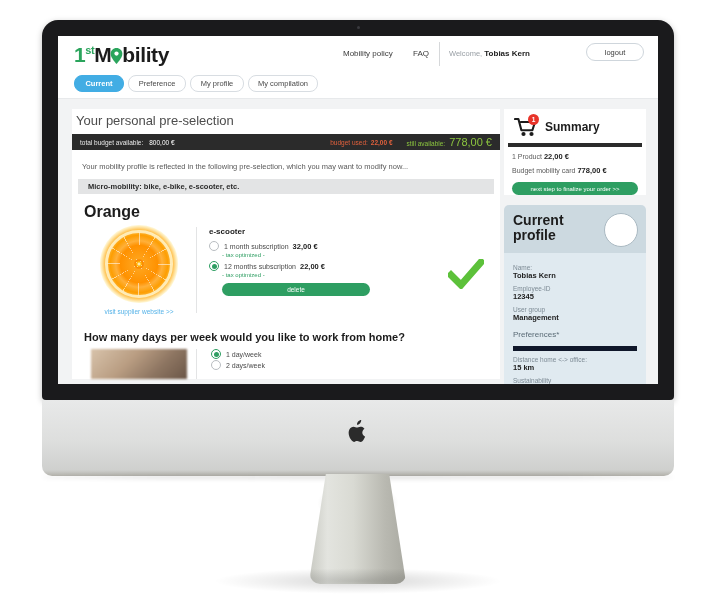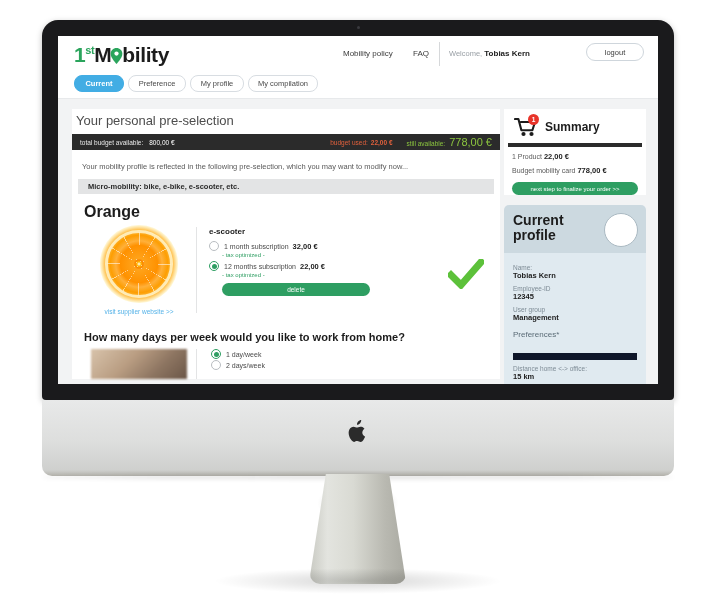--- a/index.html
+++ b/index.html
@@ -182,21 +182,21 @@
   .profile-card{background:#ccd9e0;border-radius:5px;padding:0 0 8px 0;overflow:hidden;}
   .prof-head{display:flex;align-items:flex-start;padding:8px 8px 6px 9px;}
   .prof-h-txt{font-size:14px;font-weight:bold;color:#1c1c1c;line-height:1.05;}
   .avatar{
     width:32px;height:32px;border-radius:50%;background:#fff;border:1px solid #aab9c2;
     margin-left:auto;flex:0 0 auto;
   }
   .prof-body{background:#e0eaf0;padding:6px 9px 2px 9px;}
   .pf-lab{font-size:6.5px;color:#7d8b95;margin-top:5px;}
   .pf-val{font-size:7.5px;font-weight:bold;color:#1c1c1c;}
-  .pf-sec{font-size:8px;color:#5a6b76;margin-top:8px;padding-bottom:14px;border-bottom:7px solid #0f172a;}
+  .pf-sec{font-size:8px;color:#5a6b76;margin-top:8px;padding-bottom:7px;border-bottom:5px solid #0f172a;}
 </style>
 </head>
 <body>
 
 <div class="stage">
 
   <div class="imac-bezel">
     <div class="imac-camera"></div>
   </div>
 

